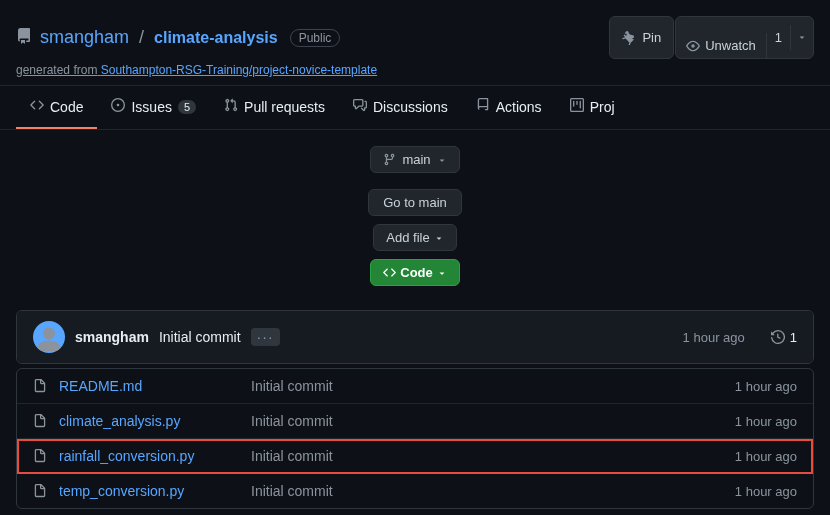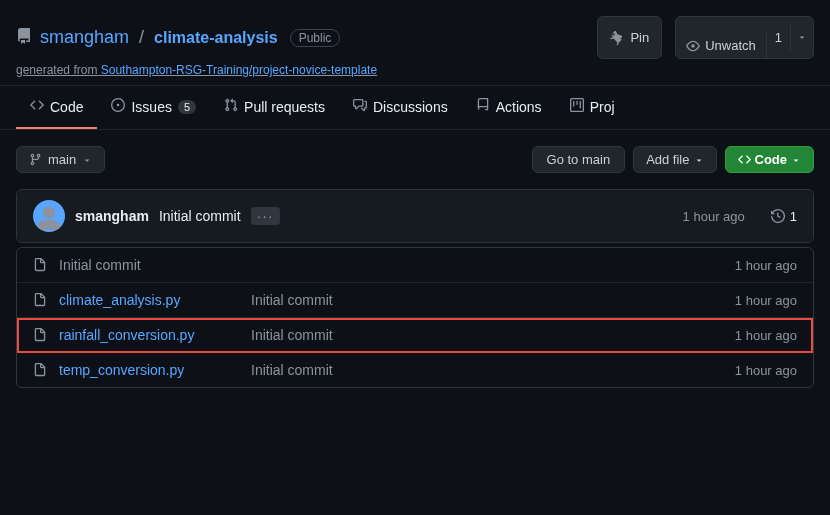--- a/index.html
+++ b/index.html
@@ -48,21 +48,21 @@
     .public-badge {
       border: 1px solid #3d4451;
       border-radius: 20px;
       padding: 1px 8px;
       font-size: 12px;
       color: #8b949e;
       margin-left: 4px;
     }
     .header-actions {
       display: flex;
-      gap: 13px;
+      gap: 1px;
       margin-left: auto;
     }
     .btn {
       display: flex;
       align-items: center;
       gap: 6px;
       padding: 5px 12px;
       border-radius: 6px;
       border: 1px solid #30363d;
       background: #21262d;
@@ -143,21 +143,22 @@
     
     .main-content {
       padding: 16px;
     }
 
     
     .file-toolbar {
       display: flex;
       align-items: center;
       gap: 8px;
-      margin-bottom: 16px;
+      margin-bottom: 24px;
+      flex-direction: column;
     }
     .btn-branch {
       display: flex;
       align-items: center;
       gap: 6px;
       padding: 5px 12px;
       border-radius: 6px;
       border: 1px solid #30363d;
       background: #21262d;
       color: #c9d1d9;
@@ -456,20 +457,21 @@
       </div>
     </div>
   </div>
 
   <div class="file-table">
 
     <div class="file-row">
       <svg width="14" height="14" viewBox="0 0 16 16" fill="#8b949e">
         <path fill-rule="evenodd" d="M3.75 1.5a.25.25 0 00-.25.25v11.5c0 .138.112.25.25.25h8.5a.25.25 0 00.25-.25V6H9.75A1.75 1.75 0 018 4.25V1.5H3.75zm5.75.56v2.19c0 .138.112.25.25.25h2.19L9.5 2.06zM2 1.75C2 .784 2.784 0 3.75 0h5.086c.464 0 .909.184 1.237.513l3.414 3.414c.329.328.513.773.513 1.237v8.086A1.75 1.75 0 0112.25 15h-8.5A1.75 1.75 0 012 13.25V1.75z"></path>
       </svg>
+      <span class="file-name">README.md</span>
       <span class="file-commit">Initial commit</span>
       <span class="file-time">1 hour ago</span>
     </div>
 
     <div class="file-row">
       <svg width="14" height="14" viewBox="0 0 16 16" fill="#8b949e">
         <path fill-rule="evenodd" d="M3.75 1.5a.25.25 0 00-.25.25v11.5c0 .138.112.25.25.25h8.5a.25.25 0 00.25-.25V6H9.75A1.75 1.75 0 018 4.25V1.5H3.75zm5.75.56v2.19c0 .138.112.25.25.25h2.19L9.5 2.06zM2 1.75C2 .784 2.784 0 3.75 0h5.086c.464 0 .909.184 1.237.513l3.414 3.414c.329.328.513.773.513 1.237v8.086A1.75 1.75 0 0112.25 15h-8.5A1.75 1.75 0 012 13.25V1.75z"></path>
       </svg>
       <span class="file-name">climate_analysis.py</span>
       <span class="file-commit">Initial commit</span>

